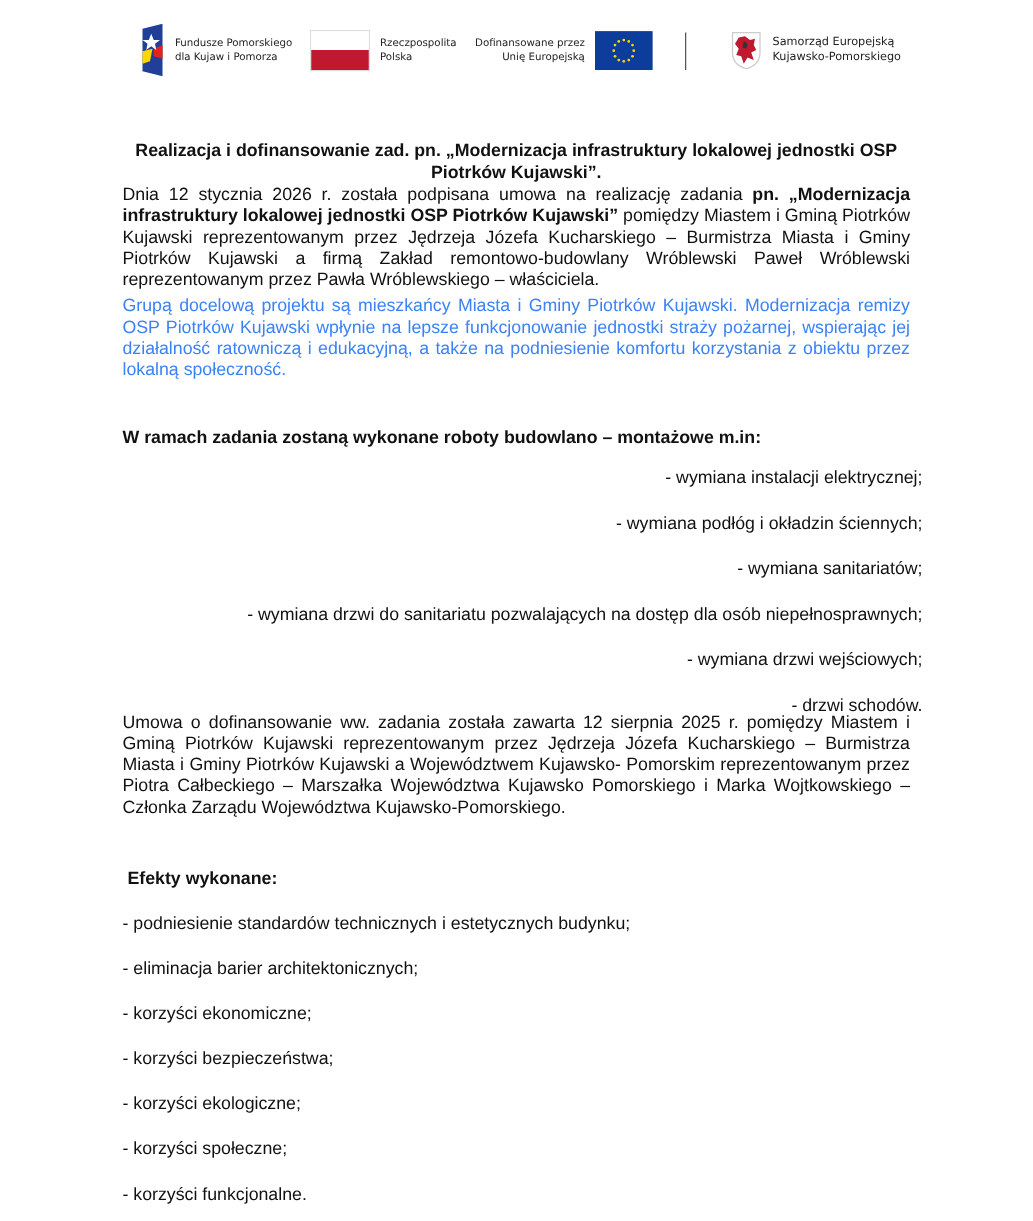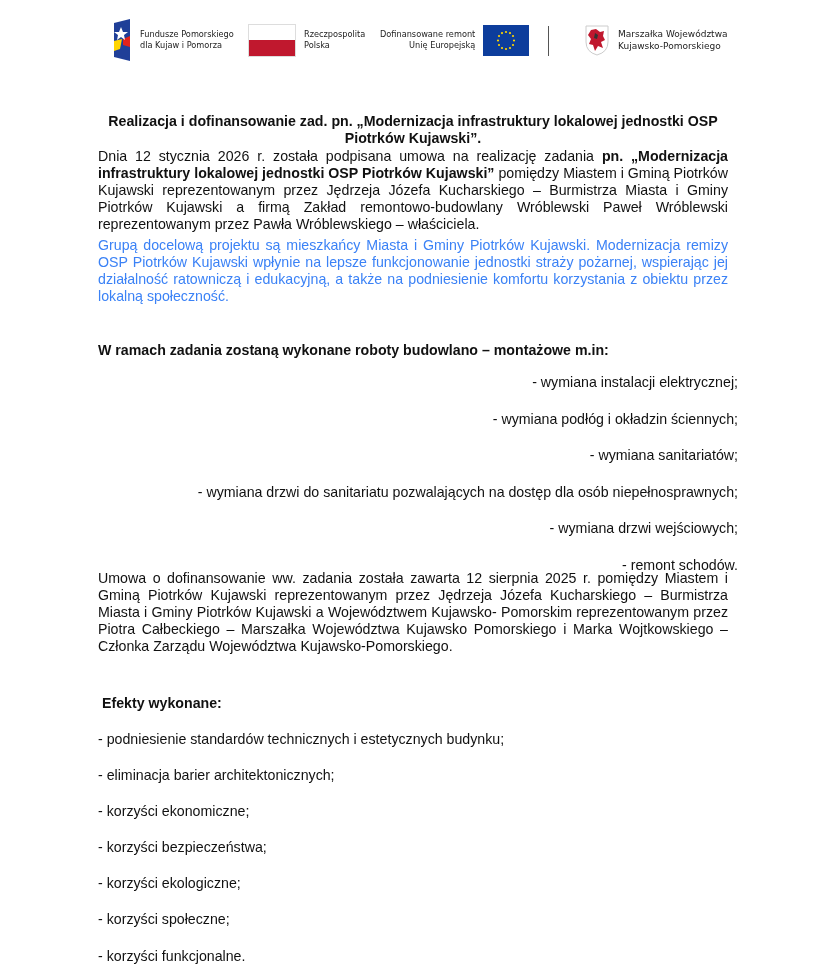--- a/index.html
+++ b/index.html
@@ -56,21 +56,21 @@
         <div class="w"></div>
         <div class="r"></div>
       </div>
     <div class="logo-text">
       <div>Rzeczpospolita</div>
       <div>Polska</div>
     </div>
   </div>
   <div class="logo ue">
     <div class="logo-text">
-      <div>Dofinansowane remont</div>
+      <div>Dofinansowane przez</div>
       <div>Unię Europejską</div>
     </div>
     <svg class="euflag" viewBox="0 0 46 31">
       <rect width="46" height="31" fill="#0d3d9c"></rect>
       <g fill="#ffd500">
         <circle cx="23" cy="7" r="1.1"></circle>
           <circle cx="27" cy="8.1" r="1.1"></circle>
           <circle cx="30" cy="11" r="1.1"></circle>
         <circle cx="31" cy="15.5" r="1.1"></circle>
           <circle cx="30" cy="20" r="1.1"></circle>
@@ -85,41 +85,41 @@
     </svg>
   </div>
   <div class="sep"></div>
   <div class="logo skp">
     <svg viewBox="0 0 26 32">
       <path d="M2,2 H24 V18 Q24,28 13,31 Q2,28 2,18 Z" fill="#fff" stroke="#ccc" stroke-width="1"></path>
       <path d="M7,6 L12,5 L16,8 L20,7 L19,12 L21,16 L17,18 L19,24 L14,22 L11,27 L9,21 L5,20 L7,15 L4,11 Z" fill="#c0182e"></path>
       <path d="M11,9 L14,11 L13,15 L10,14 Z" fill="#333"></path>
     </svg>
     <div class="logo-text">
-      <div>Marszałka Województwa</div>
+      <div>Samorząd Europejską</div>
       <div>Kujawsko-Pomorskiego</div>
     </div>
   </div>
 </div>
 
 <div class="doc title">Realizacja i dofinansowanie zad. pn. „Modernizacja infrastruktury lokalowej jednostki OSP Piotrków Kujawski”.</div>
 
 <div class="doc p1"><span>Dnia 12 stycznia 2026 r. została podpisana umowa na realizację zadania </span><b>pn. „Modernizacja infrastruktury lokalowej jednostki OSP Piotrków Kujawski”</b><span> pomiędzy Miastem i Gminą Piotrków Kujawski reprezentowanym przez Jędrzeja Józefa Kucharskiego –  Burmistrza Miasta i Gminy Piotrków Kujawski a firmą Zakład remontowo-budowlany Wróblewski Paweł Wróblewski reprezentowanym przez Pawła Wróblewskiego – właściciela.</span></div>
 
 <div class="doc p2">Grupą docelową projektu są mieszkańcy Miasta i Gminy Piotrków Kujawski. Modernizacja remizy OSP Piotrków Kujawski wpłynie na lepsze funkcjonowanie jednostki straży pożarnej, wspierając jej działalność ratowniczą i edukacyjną, a także na podniesienie komfortu korzystania z obiektu przez lokalną społeczność.</div>
 
 <div class="doc h1">W ramach zadania zostaną wykonane roboty budowlano – montażowe m.in:</div>
 
 <div class="list l1">
   <div class="li">- wymiana instalacji elektrycznej;</div>
   <div class="li">- wymiana podłóg i okładzin ściennych;</div>
   <div class="li">- wymiana sanitariatów;</div>
   <div class="li">- wymiana drzwi do sanitariatu pozwalających na dostęp dla osób niepełnosprawnych;</div>
   <div class="li">- wymiana drzwi wejściowych;</div>
-  <div class="li">- remont schodów.</div>
+  <div class="li">- drzwi schodów.</div>
 </div>
 
 <div class="doc p3">Umowa o dofinansowanie ww. zadania została zawarta 12 sierpnia 2025 r. pomiędzy Miastem i Gminą Piotrków Kujawski reprezentowanym przez Jędrzeja Józefa Kucharskiego –  Burmistrza Miasta i Gminy Piotrków Kujawski a Województwem Kujawsko- Pomorskim reprezentowanym przez Piotra Całbeckiego – Marszałka Województwa Kujawsko Pomorskiego i Marka Wojtkowskiego – Członka Zarządu Województwa Kujawsko-Pomorskiego.</div>
 
 <div class="doc h2">Efekty wykonane:</div>
 
 <div class="list l2">
   <div class="li">- podniesienie standardów technicznych i estetycznych budynku;</div>
   <div class="li">- eliminacja barier architektonicznych;</div>
   <div class="li">- korzyści ekonomiczne;</div>

